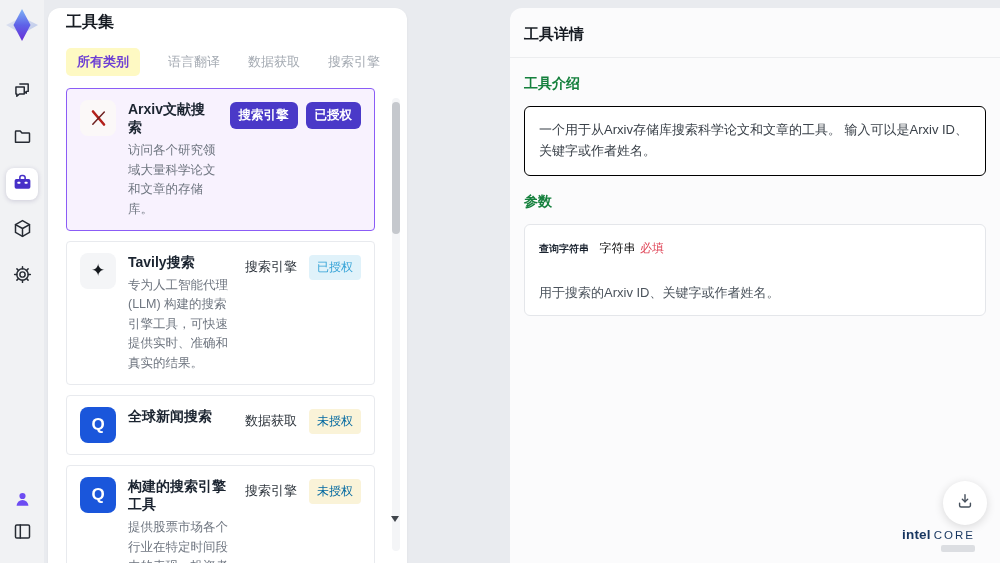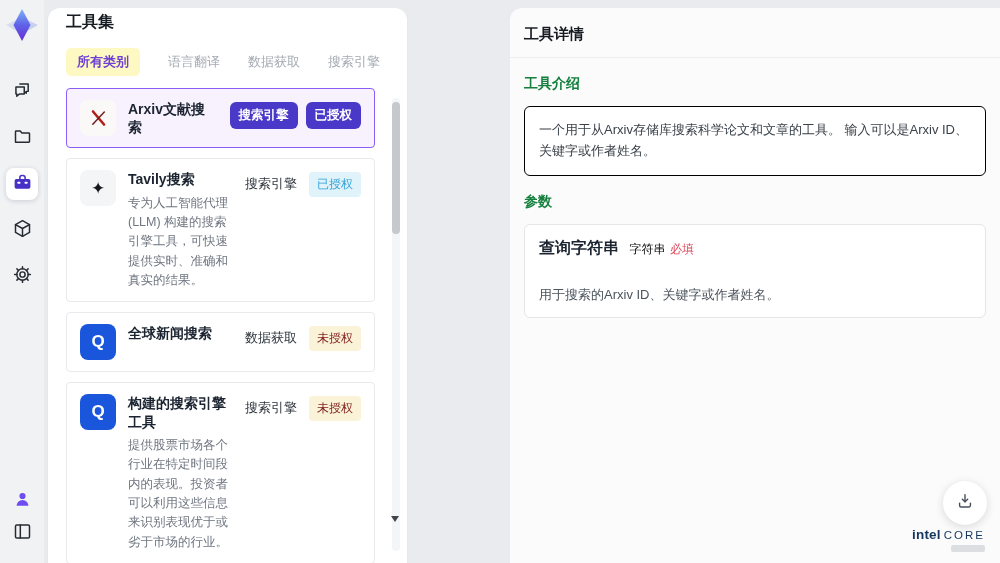--- a/index.html
+++ b/index.html
@@ -39,50 +39,50 @@
   .tool-main { flex:1; min-width:0; }
   .tool-title { font-size:14px; font-weight:700; color:#1b2430; line-height:1.3; }
   .tool-desc { font-size:12.5px; color:#6f7680; margin-top:5px; line-height:1.55; }
   .tool-side { display:flex; gap:12px; align-items:flex-start; padding-top:2px; white-space:nowrap; }
   .tool-row.selected .tool-side { gap:8px; }
   .badge-solid { background:#4a39c8; color:#fff; font-size:12.5px; font-weight:600;
                  padding:5px 9px; border-radius:6px; }
   .category-text { font-size:13px; color:#2c333b; font-weight:500; padding-top:3px; }
   .auth-badge { font-size:12px; padding:4px 8px; border-radius:4px; font-weight:500; }
   .auth-badge.authorized { background:#e0f2fa; color:#35a3d7; }
-  .auth-badge.unauthorized { background:#faf3d8; color:#7f1d1d; }
+  .auth-badge.unauthorized { background:#faf3d8; color:#0369a1; }
 
   .scroll-track { position:absolute; right:7px; top:90px; bottom:12px; width:8px;
                   border-radius:4px; background:#f4f5f7; }
   .scroll-thumb { position:absolute; right:7px; top:94px; width:8px; height:132px;
                   border-radius:4px; background:#c5c8cd; cursor:grab; }
   .scroll-arrow { position:absolute; right:8px; top:508px; width:0; height:0;
                   border-left:4px solid transparent; border-right:4px solid transparent;
                   border-top:6px solid #40454c; }
 
   
   .details { position:absolute; left:510px; top:8px; right:0; bottom:0; background:#fbfbfc;
              border-radius:12px 0 0 0; }
   .panel-h1 { font-size:15px; font-weight:700; color:#171c23; padding:17px 14px 13px;
               border-bottom:1px solid #ecedef; }
   .panel-body { padding:0 14px; }
   .section-h { font-size:14px; font-weight:700; color:#15803d; margin:17px 0 13px; }
   .info-box { background:#fff; border:1px solid #000000; border-radius:6px; padding:13px 14px;
               font-size:13px; color:#3a4149; line-height:1.6; }
   .param-box { background:#fff; border:1px solid #e4e6ea; border-radius:6px; padding:13px 14px; }
-  .param-name { font-size:16px; font-weight:700; color:#1b2430; }
+  .param-name { font-size:10px; font-weight:700; color:#1b2430; }
   .param-type { font-size:12px; color:#000000; margin-left:6px; }
   .param-req { font-size:12px; color:#e0485a; }
   .param-desc { font-size:13px; color:#4b535c; margin-top:26px; line-height:1.5; }
 
   
   .fab { position:absolute; right:13px; bottom:38px; width:44px; height:44px; border-radius:50%;
          background:#fff; box-shadow:0 2px 10px rgba(0,0,0,.14); display:flex; align-items:center;
          justify-content:center; cursor:pointer; }
-  .intel { position:absolute; right:15px; bottom:11px; text-align:right; color:#16355f; }
+  .intel { position:absolute; right:25px; bottom:11px; text-align:right; color:#16355f; }
   .intel-word { font-size:13.5px; font-weight:700; letter-spacing:.2px; }
   .core-word { font-size:11.5px; font-weight:400; letter-spacing:2px; margin-left:3px; }
   .ultra-smudge { height:7px; width:34px; background:#dcdee2; border-radius:2px; margin:2px 0 0 auto; }
 </style>
 </head>
 <body>
 
 <div class="screen">
 
   <div class="rail">
@@ -182,20 +182,21 @@
 
       <div class="tool-row selected">
         <div class="tool-icon" style="background:#fbf8f8;">
           <svg viewBox="0 0 22 22" width="22" height="22" fill="none" stroke-linecap="round">
             <path d="M6 4.5L17 17.5" stroke="#b3201b" stroke-width="2.6"></path>
             <path d="M17.3 5L5.8 17.2" stroke="#6e2020" stroke-width="1.5"></path>
           </svg>
         </div>
         <div class="tool-main">
           <div class="tool-title">Arxiv文献搜索</div>
+          <div class="tool-desc">访问各个研究领域大量科学论文和文章的存储库。</div>
         </div>
         <div class="tool-side">
           <span class="badge-solid">搜索引擎</span>
           <span class="badge-solid">已授权</span>
         </div>
       </div>
 
       <div class="tool-row">
         <div class="tool-icon">
           <span class="sparkle">✦</span>

